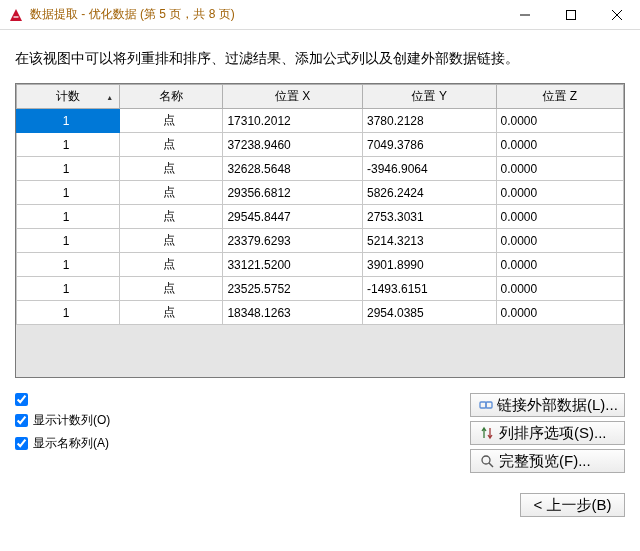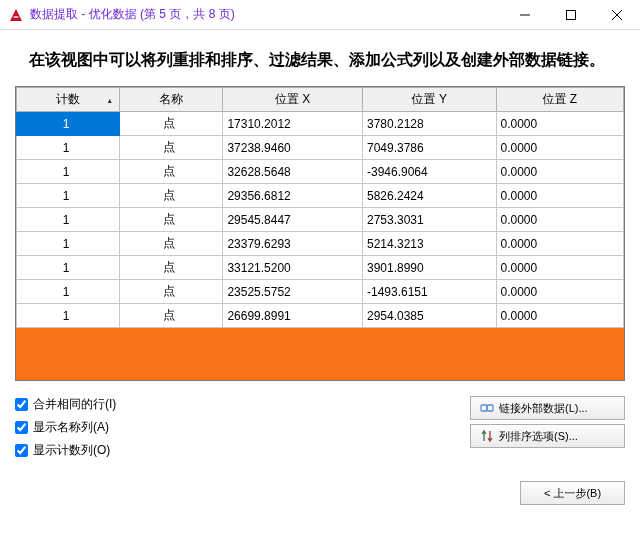--- a/index.html
+++ b/index.html
@@ -21,46 +21,45 @@
     border-bottom: 1px solid #dcdcdc;
     background: #fff;
     padding-left: 8px;
   }
   .app-icon {
     width: 16px; height: 16px;
     margin-right: 6px;
     display: flex; align-items: center; justify-content: center;
   }
   .app-icon svg { display: block; }
-  .title-text { font-size: 12px; color: #6d28d9; }
+  .title-text { font-size: 12px; color: #a16207; }
   .titlebar .spacer { flex: 1; }
   .win-btn {
     width: 46px; height: 30px;
     display: flex; align-items: center; justify-content: center;
     font-family: "Segoe UI Symbol", sans-serif;
     font-size: 10px;
     color: #222;
     cursor: default;
   }
 
   
   .content {
     padding: 15px 15px 8px 15px;
   }
   .description {
-    font-size: 16px;
-    margin: 5px 0 15px 14px;
-    font-weight: bold;
+    font-size: 14px;
+    margin: 5px 0 15px 0;
   }
 
   
   .data-area {
     border: 1px solid #7a7a7a;
     height: 295px;
-    background: #f97316; 
+    background: #e5e5e5; 
     position: relative;
   }
   table {
     border-collapse: collapse;
     width: 100%;
     table-layout: fixed;
     background: #fff;
     font-size: 12px;
   }
   thead th {
@@ -116,21 +115,21 @@
   }
 
   .btn {
     display: inline-flex;
     align-items: center;
     justify-content: flex-start;
     height: 24px;
     padding: 0 8px;
     border: 1px solid #adadad;
     background: linear-gradient(#fdfdfd, #ececec);
-    font-size: 11px;
+    font-size: 15px;
     font-family: inherit;
     cursor: default;
     white-space: nowrap;
   }
   .btn .bicon {
     width: 16px; height: 16px;
     margin-right: 4px;
     display: flex; align-items: center; justify-content: center;
     font-size: 12px;
   }
@@ -254,41 +253,40 @@
           <tr>
             <td class="c-count">1</td>
             <td class="c-name">点</td>
             <td class="c-x">23525.5752</td>
             <td class="c-y">-1493.6151</td>
             <td class="c-z">0.0000</td>
           </tr>
           <tr>
             <td class="c-count">1</td>
             <td class="c-name">点</td>
-            <td class="c-x">26699.8991</td>
+            <td class="c-x">18348.1263</td>
             <td class="c-y">2954.0385</td>
             <td class="c-z">0.0000</td>
           </tr>
         </tbody>
     </table>
   </div>
 
   <div class="options-row">
     <div class="checks">
       <label class="check">
         <input type="checkbox" checked="" style="">
-        <span>合并相同的行(I)</span>
+      </label>
+      <label class="check">
+        <input type="checkbox" checked="" style="">
+        <span>显示计数列(O)</span>
       </label>
       <label class="check">
         <input type="checkbox" checked="" style="">
         <span>显示名称列(A)</span>
-      </label>
-      <label class="check">
-        <input type="checkbox" checked="" style="">
-        <span>显示计数列(O)</span>
       </label>
     </div>
 
     <div class="side-buttons">
       <button class="btn">
         <span class="bicon">
           <svg width="14" height="14" viewBox="0 0 14 14">
               <rect x="1" y="4" width="6" height="6" rx="1" fill="none" stroke="#5b8dd6" stroke-width="1.3"></rect>
               <rect x="7" y="4" width="6" height="6" rx="1" fill="none" stroke="#5b8dd6" stroke-width="1.3"></rect>
             </svg>
@@ -297,20 +295,29 @@
       </button>
       <button class="btn">
         <span class="bicon">
           <svg width="14" height="14" viewBox="0 0 14 14">
               <path d="M4 12 V3 M2 5 L4 2 L6 5" fill="none" stroke="#3a7a3a" stroke-width="1.3"></path>
               <path d="M10 2 V11 M8 9 L10 12 L12 9" fill="none" stroke="#a03a3a" stroke-width="1.3"></path>
             </svg>
         </span>
         <span>列排序选项(S)...</span>
       </button>
+      <button class="btn">
+        <span class="bicon">
+          <svg width="14" height="14" viewBox="0 0 14 14">
+              <circle cx="6" cy="6" r="4" fill="none" stroke="#555" stroke-width="1.3"></circle>
+              <line x1="9" y1="9" x2="13" y2="13" stroke="#555" stroke-width="1.5"></line>
+            </svg>
+        </span>
+        <span>完整预览(F)...</span>
+      </button>
     </div>
   </div>
 
 </div>
 
 <div class="bottom-nav">
   <button class="btn center">
     <span>&lt; 上一步(B)</span>
   </button>
 </div>

